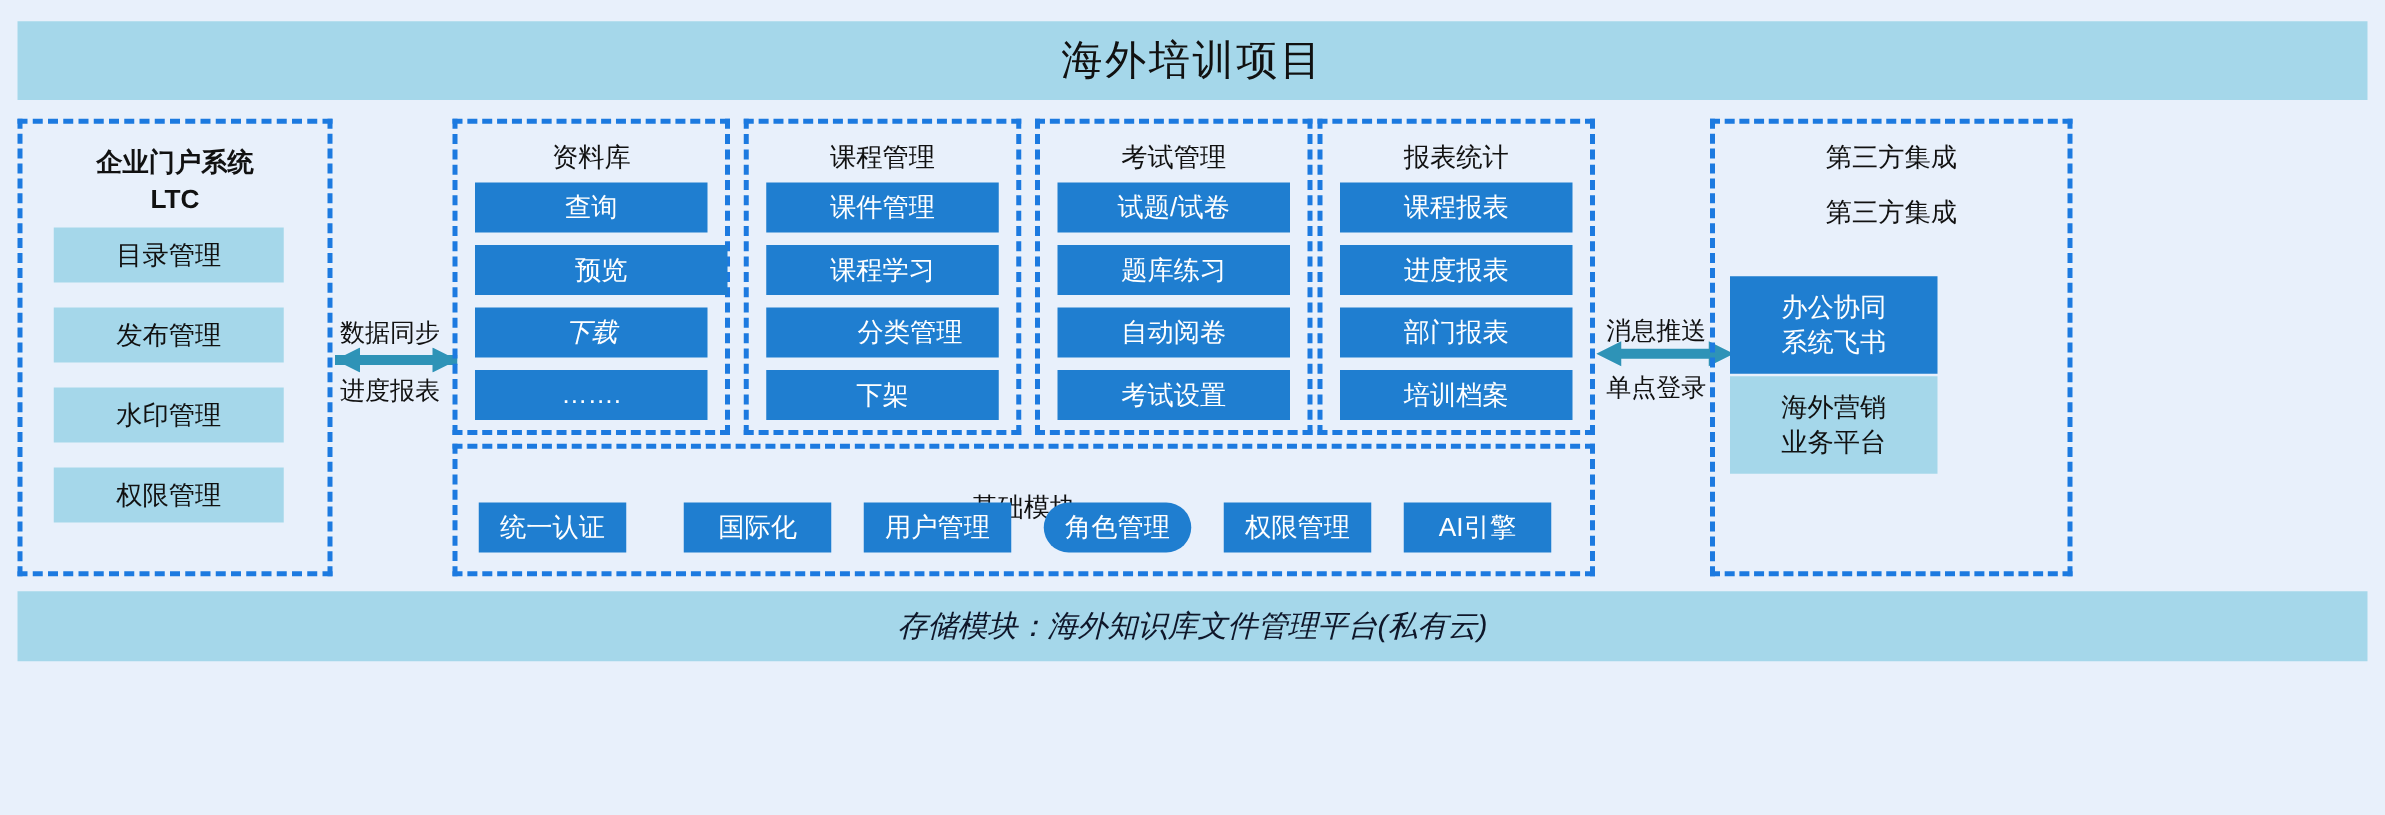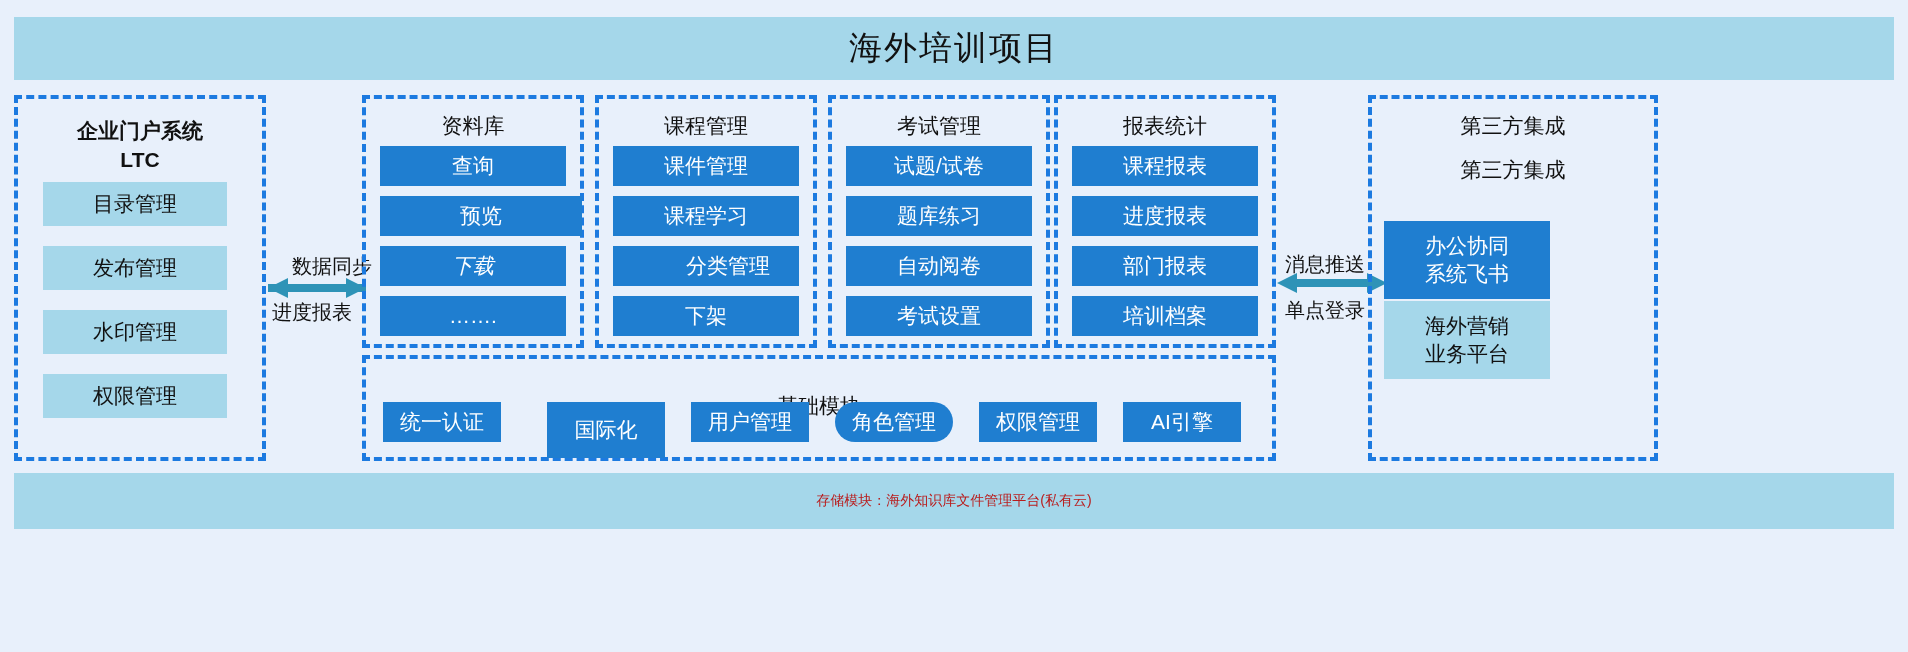--- a/index.html
+++ b/index.html
@@ -56,42 +56,42 @@
   .base-title{
     position:absolute;text-align:center;font-size:21px;color:#111;
     left:0;right:0;
   }
 
   
   .storage-bar{
     position:absolute;left:14px;top:473px;width:1880px;height:56px;
     background:#a5d7ea;display:flex;align-items:center;justify-content:center;
   }
-  .storage-bar .storage-text{font-size:14px;color:#b91c1c;}
+  .storage-bar .storage-text{font-size:24px;color:#0f172a;font-style:italic;}
 </style>
 </head>
 <body>
 
 <div class="canvas">
 
   <div class="title-bar">
     <span class="title-text">海外培训项目</span>
   </div>
 
   <div class="dashed" style="left:14px;top:95px;width:252px;height:366px;"></div>
 
   <div class="group-title bold" style="left:14px;top:116px;width:252px;">企业门户系统</div>
   <div class="group-title bold" style="left:14px;top:145px;width:252px;">LTC</div>
 
   <div class="tile light" style="left:43px;top:182px;width:184px;height:44px;">目录管理</div>
   <div class="tile light" style="left:43px;top:246px;width:184px;height:44px;">发布管理</div>
   <div class="tile light" style="left:43px;top:310px;width:184px;height:44px;">水印管理</div>
   <div class="tile light" style="left:43px;top:374px;width:184px;height:44px;">权限管理</div>
 
-  <div class="arrow-label" style="left:272px;top:253px;margin-left:20px;">数据同步</div>
+  <div class="arrow-label" style="left:272px;top:253px;">数据同步</div>
   <svg class="arrow-svg" style="left:268px;top:278px;" width="98" height="20" viewBox="0 0 98 20">
     <path d="M0 6 H78 V0 L98 10 L78 20 V14 H0 Z" fill="#2e93b7"></path>
   </svg>
   <div class="arrow-label" style="left:272px;top:299px;">进度报表</div>
   <svg class="arrow-svg" style="left:268px;top:278px;" width="98" height="20" viewBox="0 0 98 20">
     <path d="M98 6 H20 V0 L0 10 L20 20 V14 H98 Z" fill="#2e93b7"></path>
   </svg>
 
   <div class="dashed" style="left:362px;top:95px;width:222px;height:253px;"></div>
   <div class="group-title" style="left:362px;top:112px;width:222px;">资料库</div>
@@ -117,21 +117,21 @@
   <div class="dashed" style="left:1054px;top:95px;width:222px;height:253px;"></div>
   <div class="group-title" style="left:1054px;top:112px;width:222px;">报表统计</div>
   <div class="tile solid" style="left:1072px;top:146px;width:186px;height:40px;">课程报表</div>
   <div class="tile solid" style="left:1072px;top:196px;width:186px;height:40px;">进度报表</div>
   <div class="tile solid" style="left:1072px;top:246px;width:186px;height:40px;">部门报表</div>
   <div class="tile solid" style="left:1072px;top:296px;width:186px;height:40px;">培训档案</div>
 
   <div class="dashed" style="left:362px;top:355px;width:914px;height:106px;"></div>
   <div class="base-title" style="left:362px;top:392px;width:914px;">基础模块</div>
   <div class="tile solid" style="left:383px;top:402px;width:118px;height:40px;">统一认证</div>
-  <div class="tile solid" style="left:547px;top:402px;width:118px;height:56px;">国际化</div>
+  <div class="tile solid" style="left:547px;top:402px;width:118px;height:40px;">国际化</div>
   <div class="tile solid" style="left:691px;top:402px;width:118px;height:40px;">用户管理</div>
   <div class="tile solid" style="left:835px;top:402px;width:118px;height:40px;border-radius:20px;">角色管理</div>
   <div class="tile solid" style="left:979px;top:402px;width:118px;height:40px;">权限管理</div>
   <div class="tile solid" style="left:1123px;top:402px;width:118px;height:40px;">AI引擎</div>
 
   <div class="arrow-label" style="left:1285px;top:251px;">消息推送</div>
   <svg class="arrow-svg" style="left:1277px;top:272px;" width="110" height="22" viewBox="0 0 110 22">
     <path d="M0 11 L20 1 V7 H90 V1 L110 11 L90 21 V15 H20 V21 Z" fill="#2e93b7"></path>
   </svg>
   <div class="arrow-label" style="left:1285px;top:297px;">单点登录</div>

